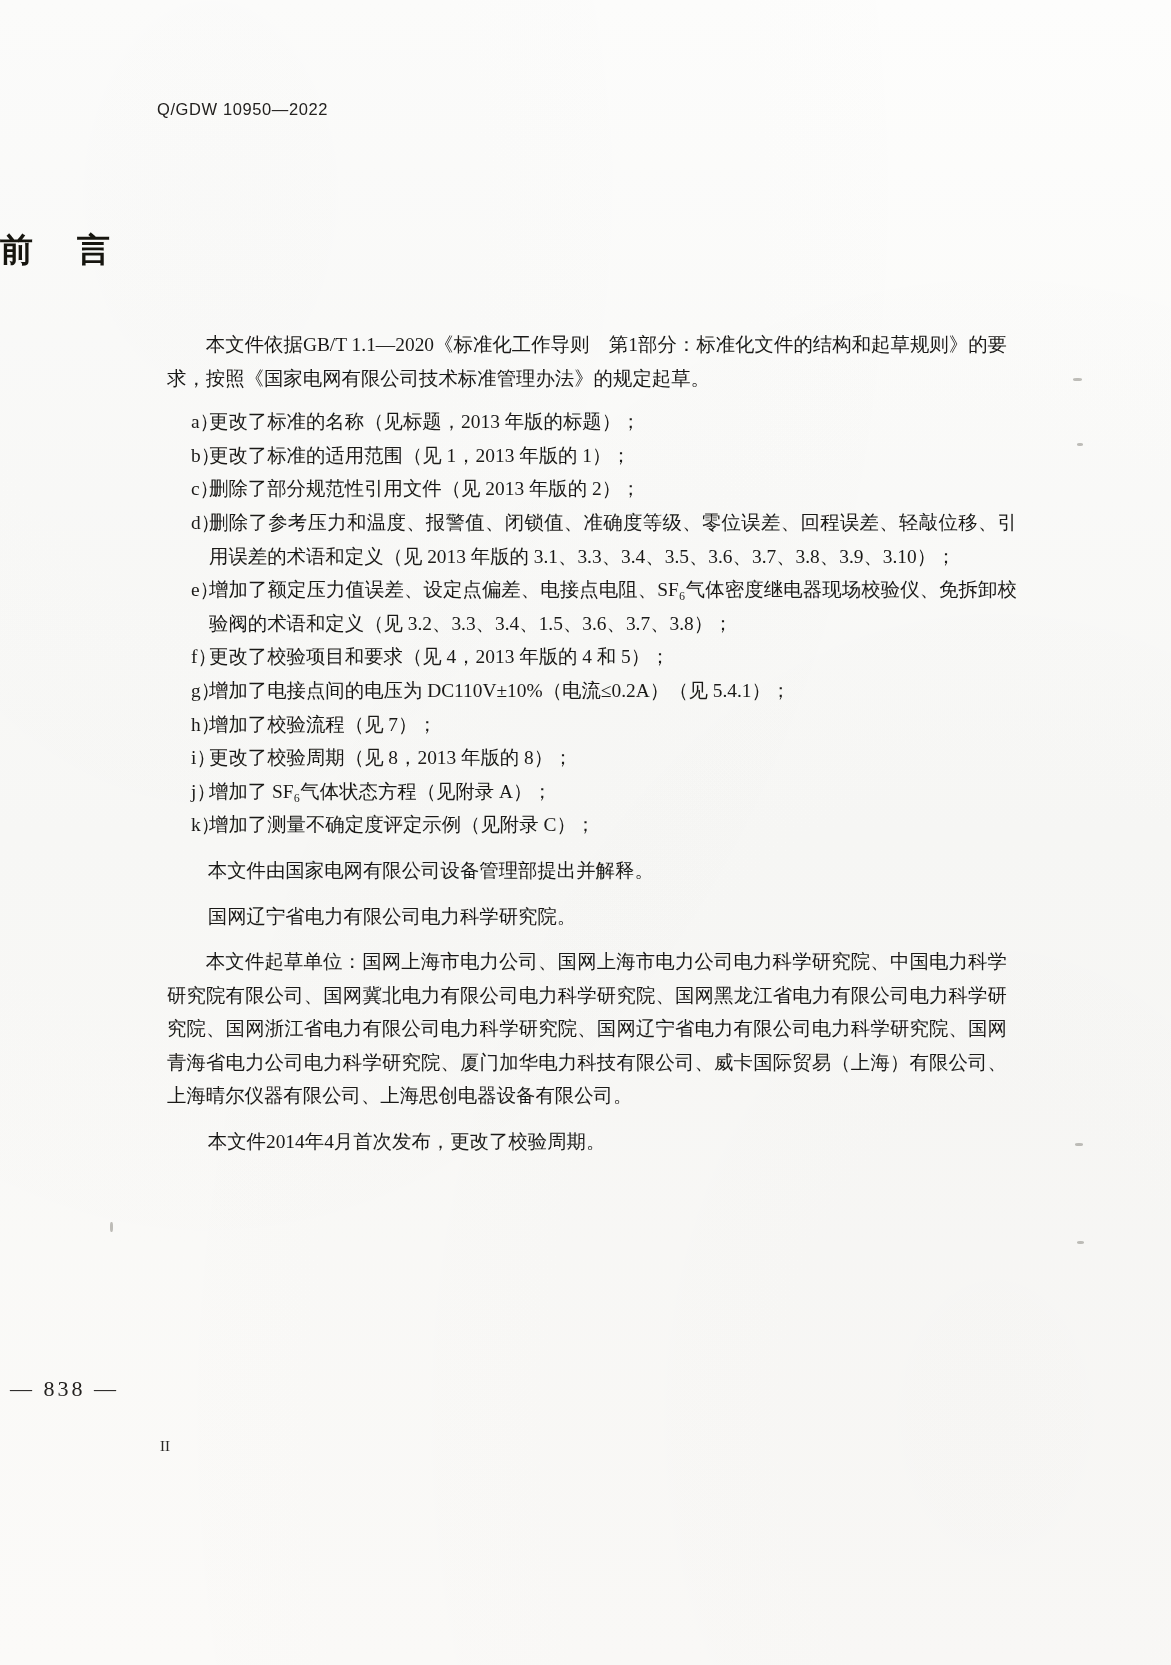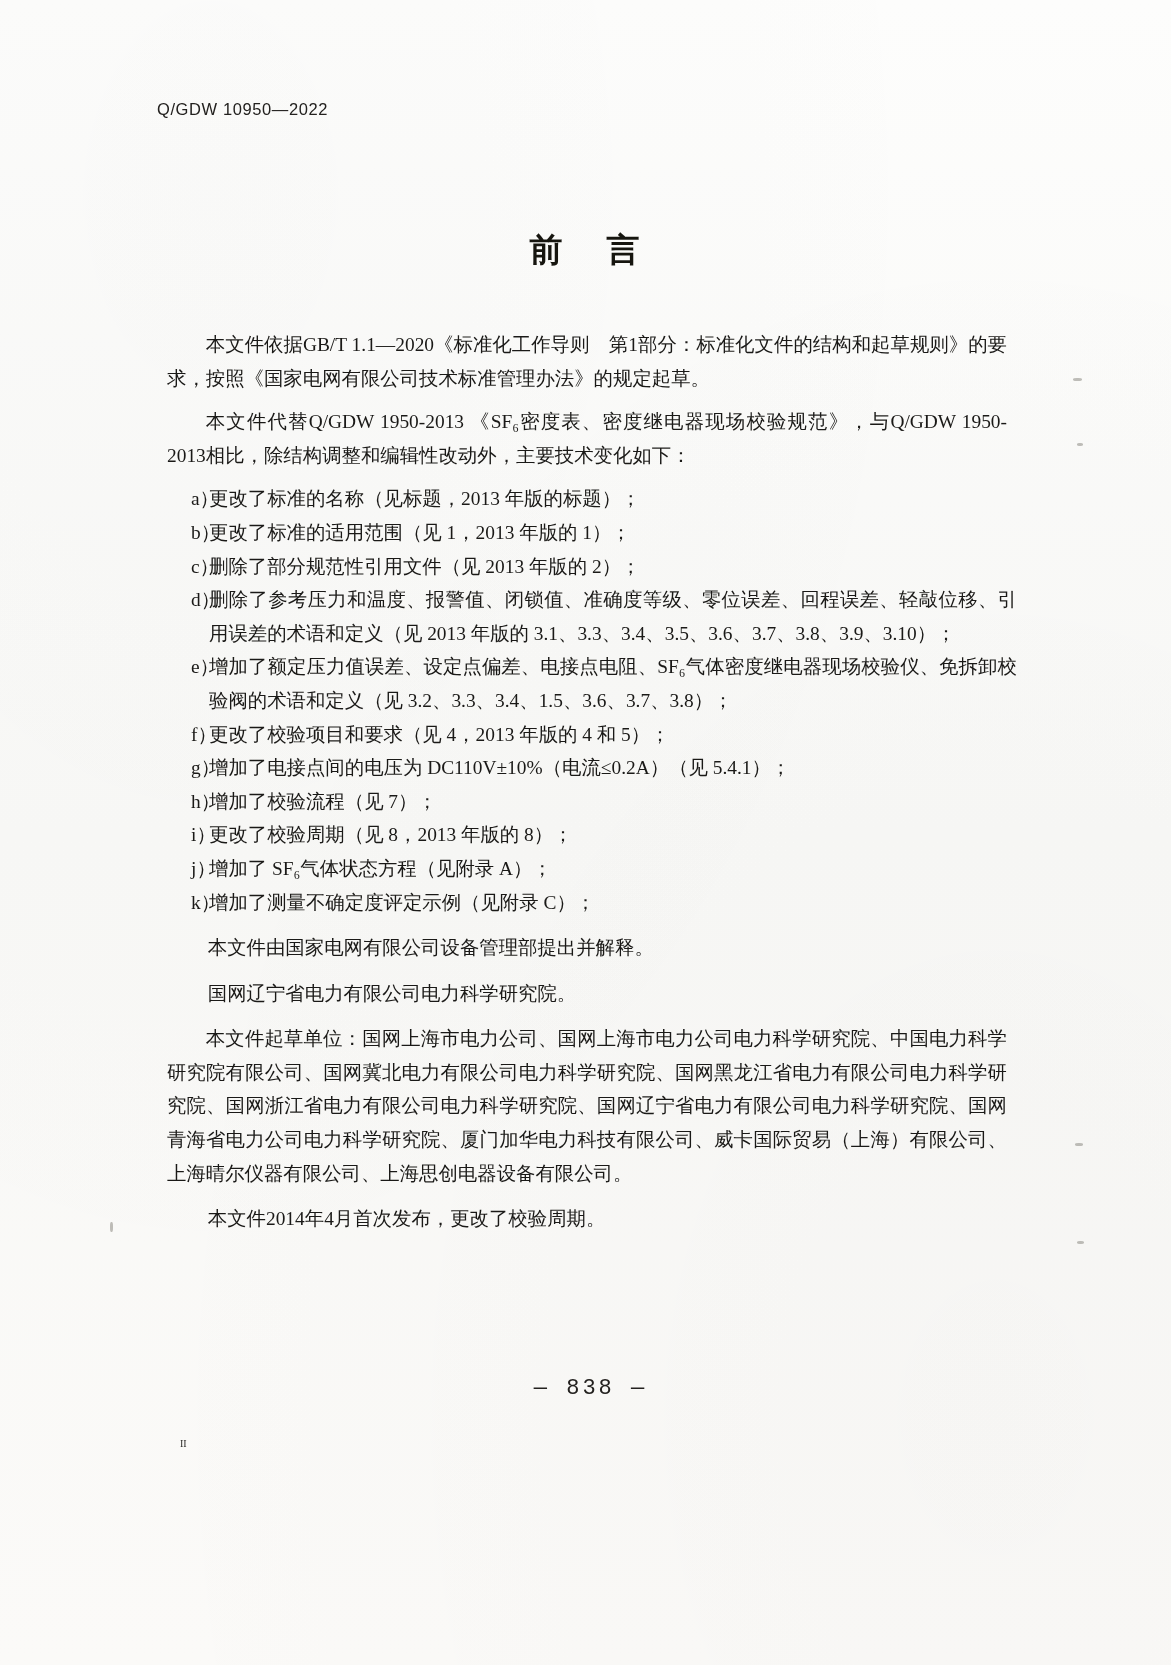--- a/index.html
+++ b/index.html
@@ -35,21 +35,20 @@
     font-family: "Liberation Sans", sans-serif;
     font-size: 16.5px;
     letter-spacing: 0.6px;
     color: #23211f;
   }
   .doc-title {
     position: absolute;
     left: 0;
     right: 0;
     top: 228px;
-    text-align: center;
     font-size: 33px;
     font-weight: bold;
     letter-spacing: 2px;
     color: #16150f;
   }
   .doc-title .gap {
     display: inline-block;
     width: 42px;
   }
   .body-block {
@@ -84,34 +83,32 @@
   }
   .item .itext {
     flex: 1 1 auto;
     text-align: justify;
   }
   .page-number {
     position: absolute;
     left: 10px;
     right: 0;
     top: 1376px;
-    text-align: center;
-    font-family: Liberation Mono, monospace;
+    font-family: Liberation Serif, serif;
     font-size: 22px;
     letter-spacing: 3px;
     color: #23211f;
   }
   .folio {
     position: absolute;
     left: 160px;
     top: 1438px;
     font-family: "Liberation Serif", serif;
-    font-size: 10px;
+    font-size: 15px;
     color: #2a2926;
-    margin-left: 20px;
   }
   .speck {
     position: absolute;
     background: #8d8a83;
     opacity: 0.55;
     border-radius: 40%;
   }
 </style>
 </head>
 <body>
@@ -120,21 +117,20 @@
   <div class="paper-tint"></div>
 
   <div class="header-code">Q/GDW 10950—2022</div>
 
   <div class="doc-title">
     <span>前</span><span class="gap"></span><span>言</span>
   </div>
 
   <div class="body-block">
     <p class="para">本文件依据GB/T 1.1—2020《标准化工作导则　第1部分：标准化文件的结构和起草规则》的要求，按照《国家电网有限公司技术标准管理办法》的规定起草。</p>
-    <p class="para">本文件代替Q/GDW 1950-2013 《SF₆密度表、密度继电器现场校验规范》，与Q/GDW 1950-2013相比，除结构调整和编辑性改动外，主要技术变化如下：</p>
 
     <div class="item">
       <span class="marker">a）</span>
       <span class="itext">更改了标准的名称（见标题，2013 年版的标题）；</span>
     </div>
     <div class="item">
       <span class="marker">b）</span>
       <span class="itext">更改了标准的适用范围（见 1，2013 年版的 1）；</span>
     </div>
     <div class="item">

